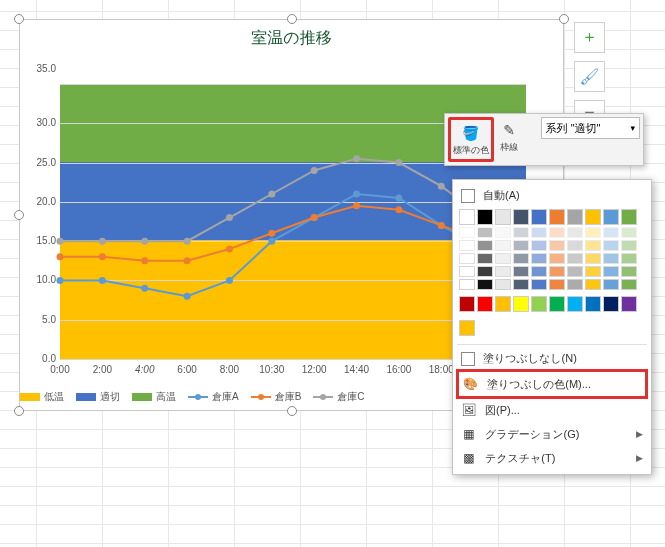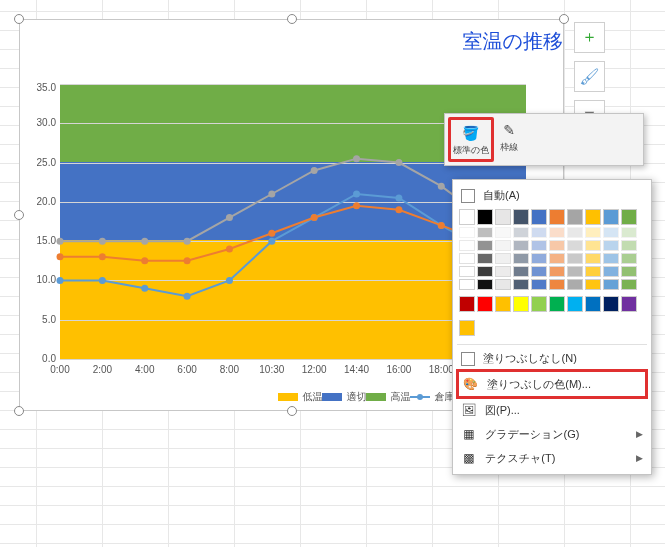--- a/index.html
+++ b/index.html
@@ -4,30 +4,30 @@
 <style>
 * { box-sizing: border-box; margin: 0; padding: 0; }
 body { font-family: "Meiryo", sans-serif; font-size: 11px; background: #fff; width: 665px; height: 547px; position: relative; overflow: hidden; }
 .grid-bg { position: absolute; inset: 0; background-image: linear-gradient(#d8d8d8 1px, transparent 1px), linear-gradient(90deg, #d8d8d8 1px, transparent 1px); background-size: 66px 19px; background-position: -30px -8px; opacity: 0.6; }
 .chart-container { position: absolute; left: 19px; top: 19px; width: 545px; height: 392px; background: #fff; border: 1px solid #c7c7c7; }
 .chart-handles { position: absolute; inset: -6px; pointer-events: none; }
 .handle { position: absolute; width: 10px; height: 10px; background: #fff; border: 1px solid #888; border-radius: 50%; }
 .h-tl { left: 0; top: 0; } .h-tr { right: 0; top: 0; } .h-bl { left: 0; bottom: 0; } .h-br { right: 0; bottom: 0; }
 .h-tm { left: 50%; top: 0; margin-left: -5px; } .h-bm { left: 50%; bottom: 0; margin-left: -5px; }
 .h-ml { left: 0; top: 50%; margin-top: -5px; } .h-mr { right: 0; top: 50%; margin-top: -5px; }
-.chart-title { text-align: right; font-size: 20px; color: #1d4ed8; padding: 8px 0 4px; }
+.chart-title { text-align: center; font-size: 16px; color: #14532d; padding: 8px 0 4px; }
 .plot { position: absolute; left: 40px; top: 64px; width: 466px; height: 275px; }
 .band { position: absolute; left: 40px; width: 466px; }
 .band-green { top: 64px; height: 78px; background: #70ad47; }
 .band-blue { top: 142px; height: 78px; background: #4472c4; }
 .band-yellow { top: 220px; height: 119px; background: #ffc000; }
 .gridline { position: absolute; left: 40px; width: 466px; height: 1px; background: #d5d5d5; }
 .y-label { position: absolute; left: 8px; font-size: 10px; color: #555; text-align: right; width: 28px; }
 .x-label { position: absolute; top: 344px; font-size: 10px; color: #555; transform: translateX(-50%); }
-.legend { position: absolute; left: 0; right: 0; bottom: 6px; display: flex; justify-content: flex-end; gap: 0; font-size: 10px; color: #555; }
+.legend { position: absolute; left: 0; right: 0; bottom: 6px; display: flex; justify-content: flex-start; gap: 12px; font-size: 10px; color: #555; }
 .legend-item { display: flex; align-items: center; gap: 4px; }
 .sw { width: 20px; height: 8px; }
 .sw-line { width: 20px; height: 2px; position: relative; }
 .sw-line::before { content: ""; position: absolute; left: 50%; top: -2px; width: 6px; height: 6px; margin-left: -3px; border-radius: 50%; }
 .sw-a { background: #5b9bd5; } .sw-a::before { background: #5b9bd5; }
 .sw-b { background: #ed7d31; } .sw-b::before { background: #ed7d31; }
 .sw-c { background: #a5a5a5; } .sw-c::before { background: #a5a5a5; }
 svg.lines { position: absolute; left: 40px; top: 64px; width: 466px; height: 275px; overflow: visible; }
 .side-btns { position: absolute; left: 574px; top: 22px; display: flex; flex-direction: column; gap: 8px; }
 .side-btn { width: 31px; height: 31px; background: #fff; border: 1px solid #cfcfcf; display: flex; align-items: center; justify-content: center; font-size: 16px; color: #33a933; cursor: pointer; }
@@ -79,26 +79,26 @@
 
   <div class="plot"></div>
   <div id="ylabels">
       <div class="y-label" style="top: 333px;">0.0</div>
       <div class="y-label" style="top: 293.714px;">5.0</div>
       <div class="y-label" style="top: 254.429px;">10.0</div>
       <div class="y-label" style="top: 215.143px;">15.0</div>
       <div class="y-label" style="top: 175.857px;">20.0</div>
       <div class="y-label" style="top: 136.571px;">25.0</div>
       <div class="y-label" style="top: 97.2857px;">30.0</div>
-      <div class="y-label" style="top: 62px;">35.0</div>
+      <div class="y-label" style="top: 43px;">35.0</div>
     </div>
   <div id="xlabels">
       <div class="x-label" style="left: 40px;">0:00</div>
       <div class="x-label" style="left: 82.3636px;">2:00</div>
-      <div class="x-label" style="left: 124.727px;">4:00</div>
+      <div class="x-label" style="left: 124.727px; font-style: italic;">4:00</div>
       <div class="x-label" style="left: 167.091px;">6:00</div>
       <div class="x-label" style="left: 209.455px;">8:00</div>
       <div class="x-label" style="left: 251.818px;">10:30</div>
       <div class="x-label" style="left: 294.182px;">12:00</div>
       <div class="x-label" style="left: 336.545px;">14:40</div>
       <div class="x-label" style="left: 378.909px;">16:00</div>
       <div class="x-label" style="left: 421.273px;">18:00</div>
       <div class="x-label" style="left: 463.636px;">20:00</div>
       <div class="x-label" style="left: 506px;">22:00</div>
     </div>
@@ -197,20 +197,24 @@
 
 <div class="mini-toolbar">
   <div class="tb-btn fill-btn-hl">
     <div class="tb-icon">🪣</div>
     <div>標準の色</div>
   </div>
   <div class="tb-btn">
     <div class="tb-icon">✎</div>
     <div>枠線</div>
   </div>
+  <div class="series-select">
+    <span>系列</span>&nbsp;<span>"適切"</span>
+    <span class="arr">▾</span>
+  </div>
 </div>
 
 <div class="color-popup">
   <div class="pop-row">
     <span class="checkbox"></span>
     <span>自動(A)</span>
   </div>
   <div class="swatches" id="theme-sw">
       <div class="swatch" style="background: rgb(255, 255, 255);"></div>
       <div class="swatch" style="background: rgb(0, 0, 0);"></div>

